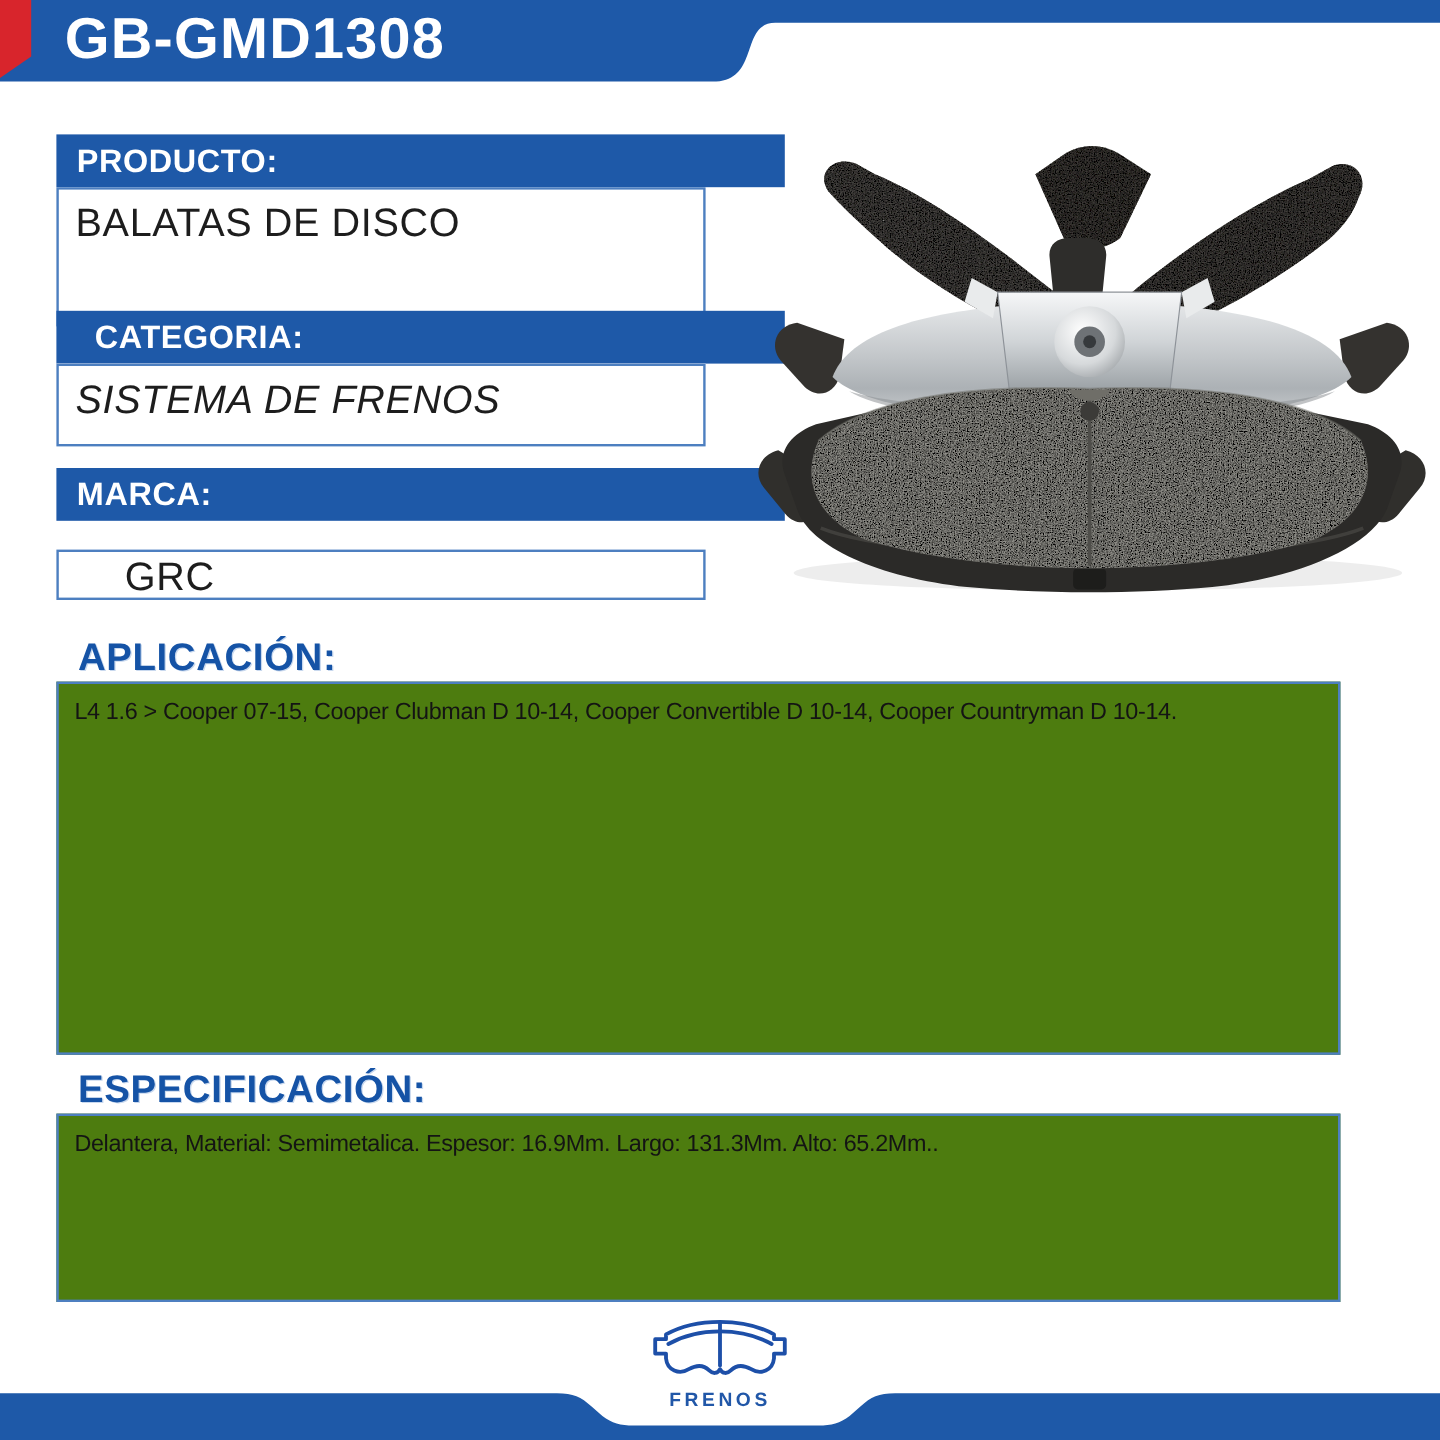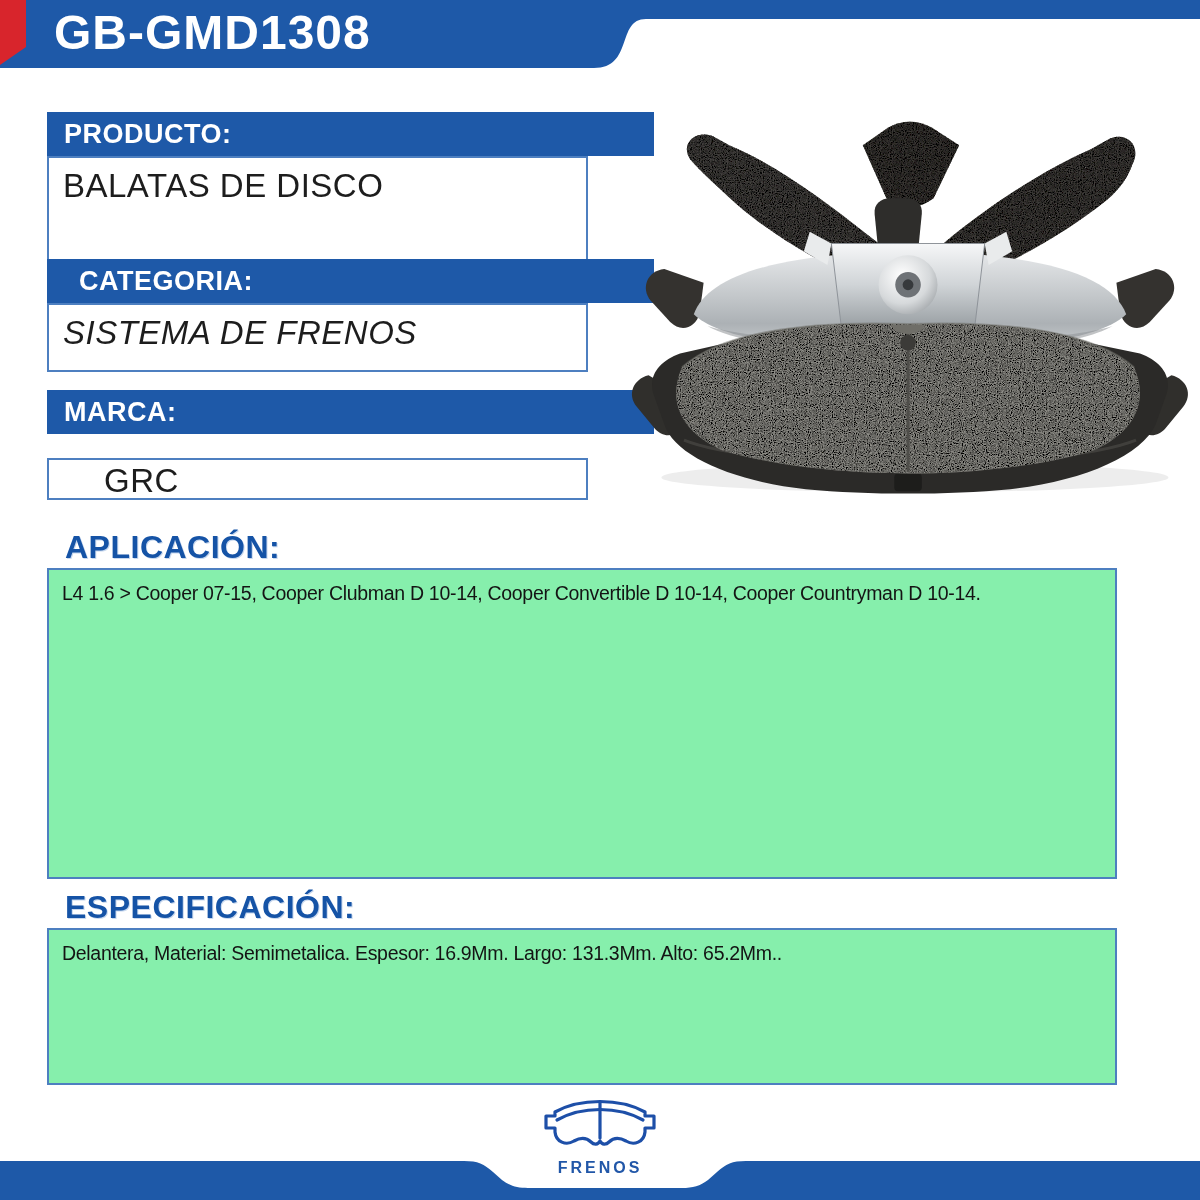--- a/index.html
+++ b/index.html
@@ -30,21 +30,21 @@
     color:#1d1d1d;font-size:33px;letter-spacing:0.5px;
   }
   .field-box span{display:block;padding:9px 0 0 14px;}
 
   
   .section-heading{
     left:65px;color:#1553a6;font-size:32px;font-weight:800;letter-spacing:0.5px;
     text-shadow:1px 1px 0 #c8d8ee;
   }
   .section-box{
-    left:47px;width:1070px;background:#86efac;
+    left:47px;width:1070px;background:#4d7c0f;
     border:2px solid #4d7fc0;box-sizing:border-box;
     color:#141414;font-size:19.5px;letter-spacing:-0.3px;line-height:1.35;
   }
   .section-box p{margin:0;padding:10px 13px;}
 
   
   #footer-svg{left:0;top:1155px;}
   #footer-icon{left:540px;top:1094px;}
   .footer-label{
     left:0;top:1159px;width:1200px;text-align:center;

